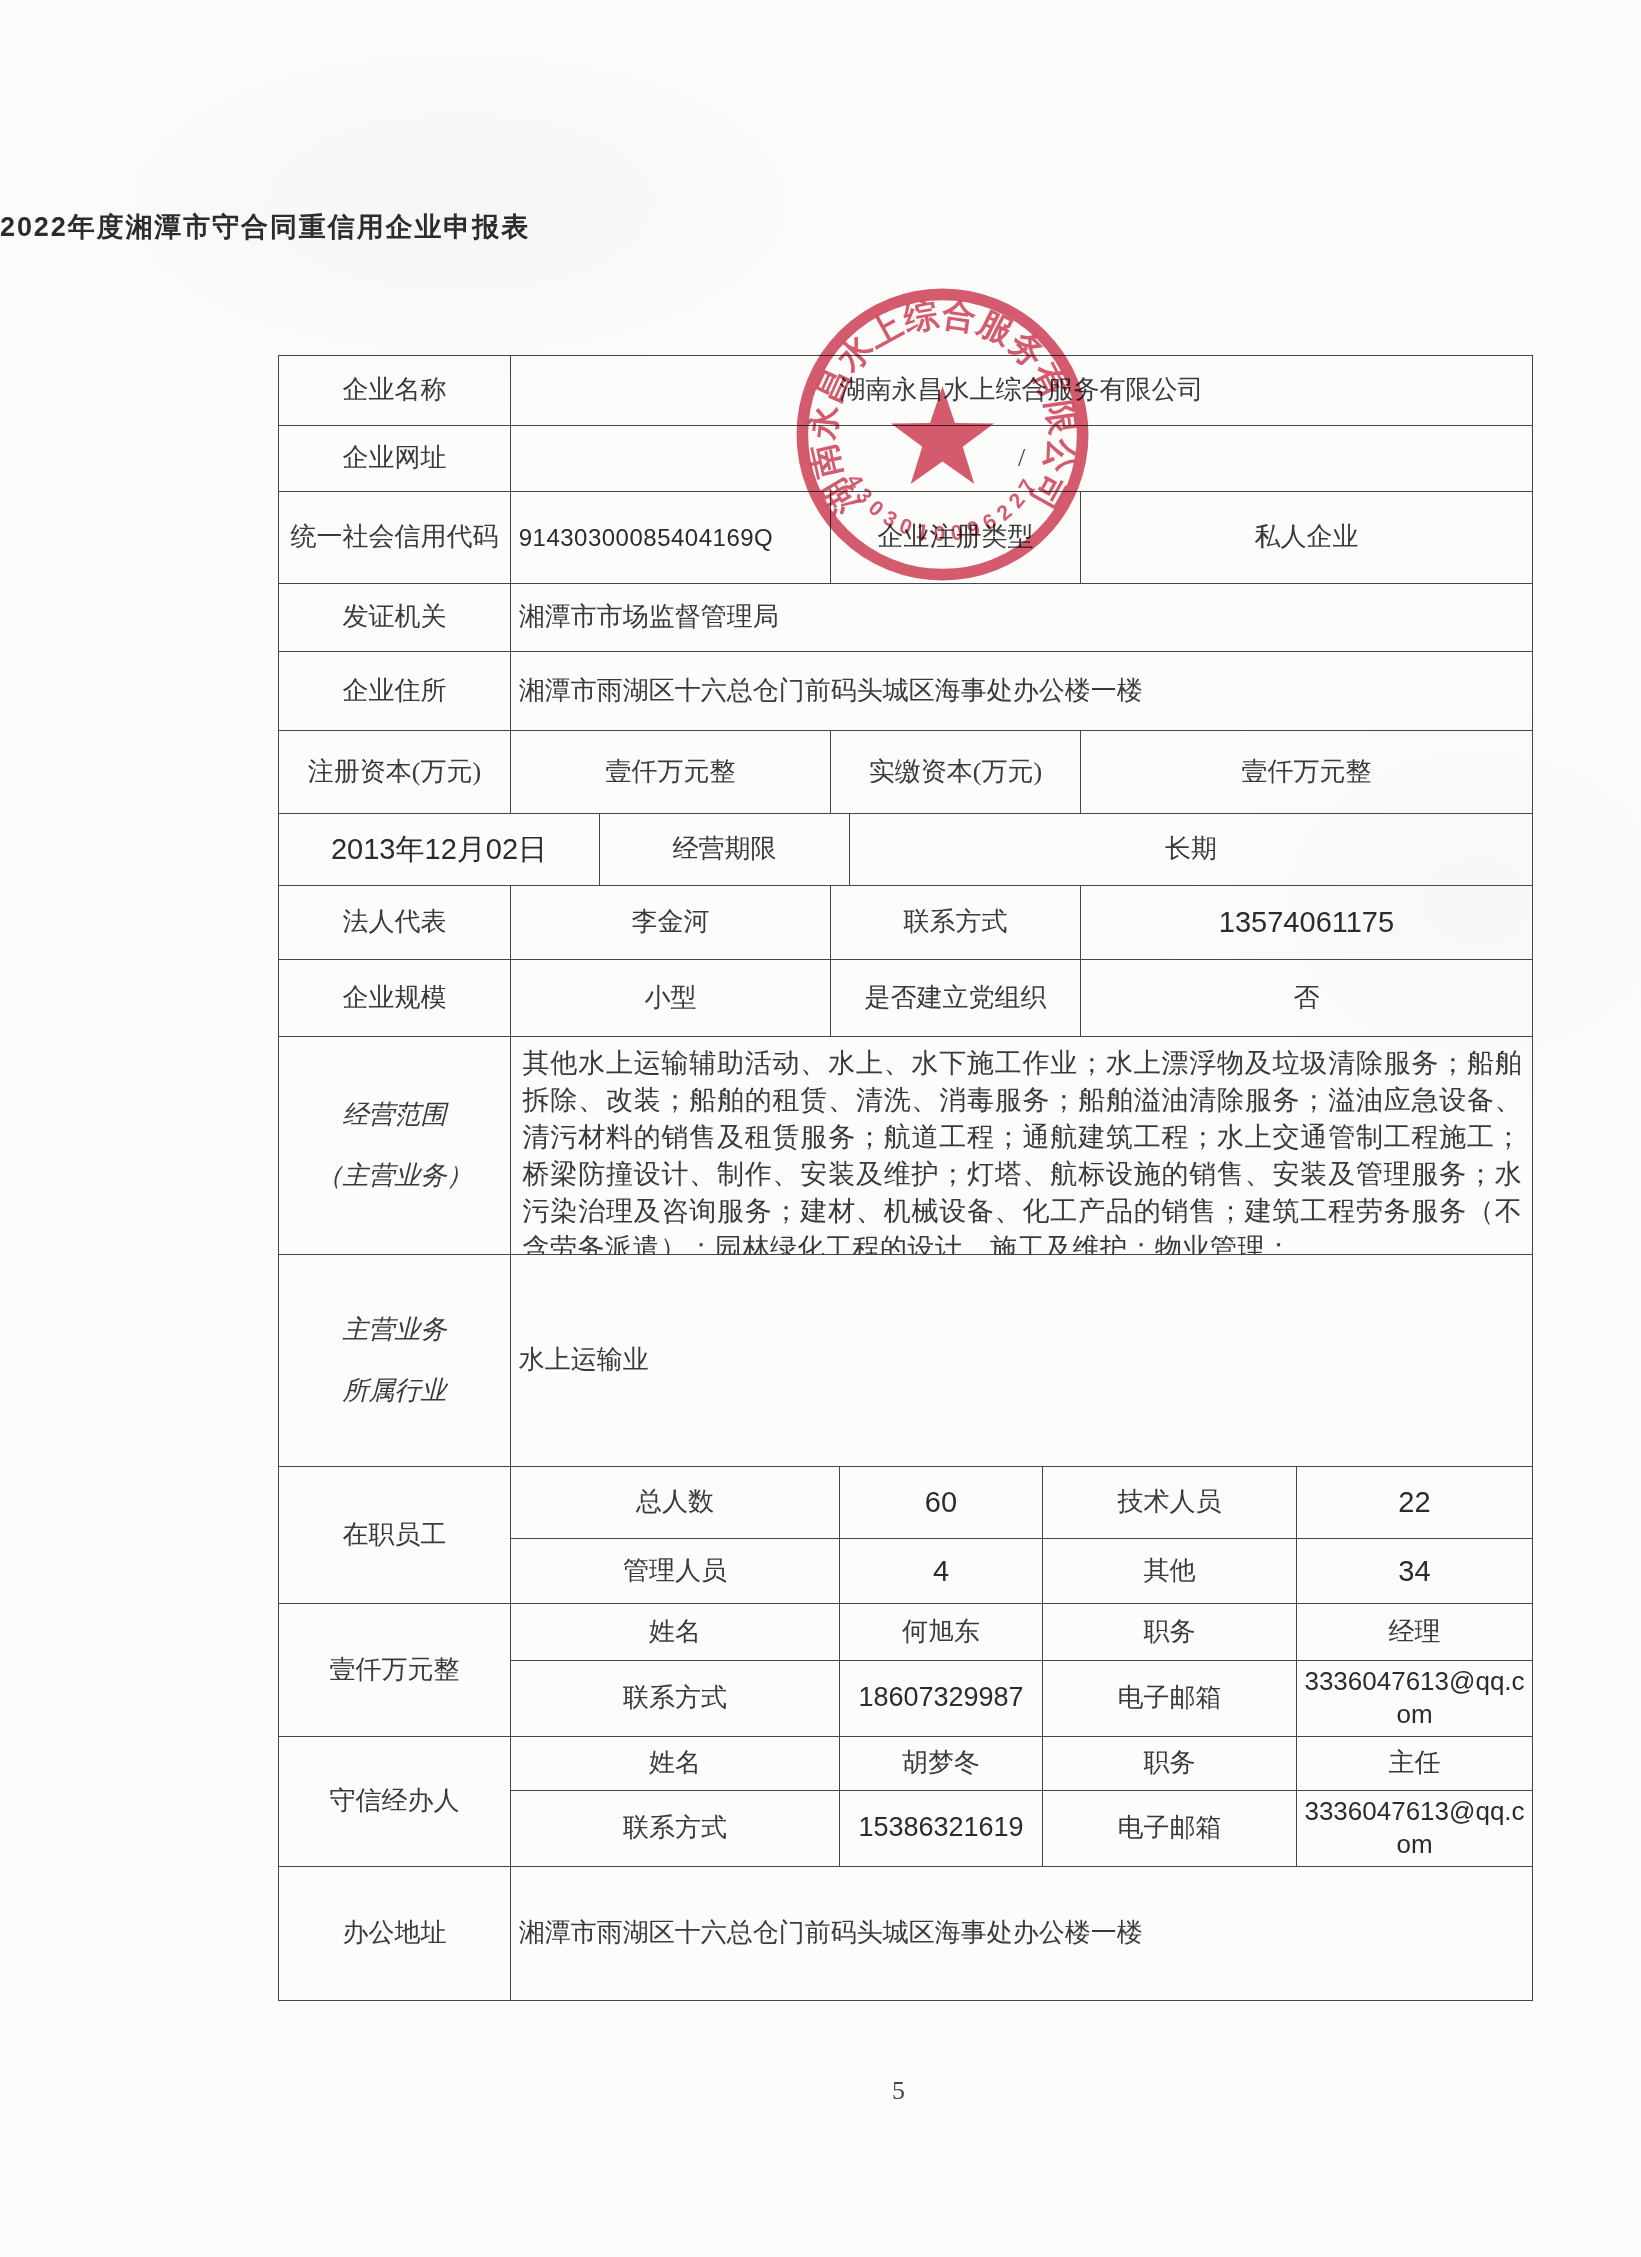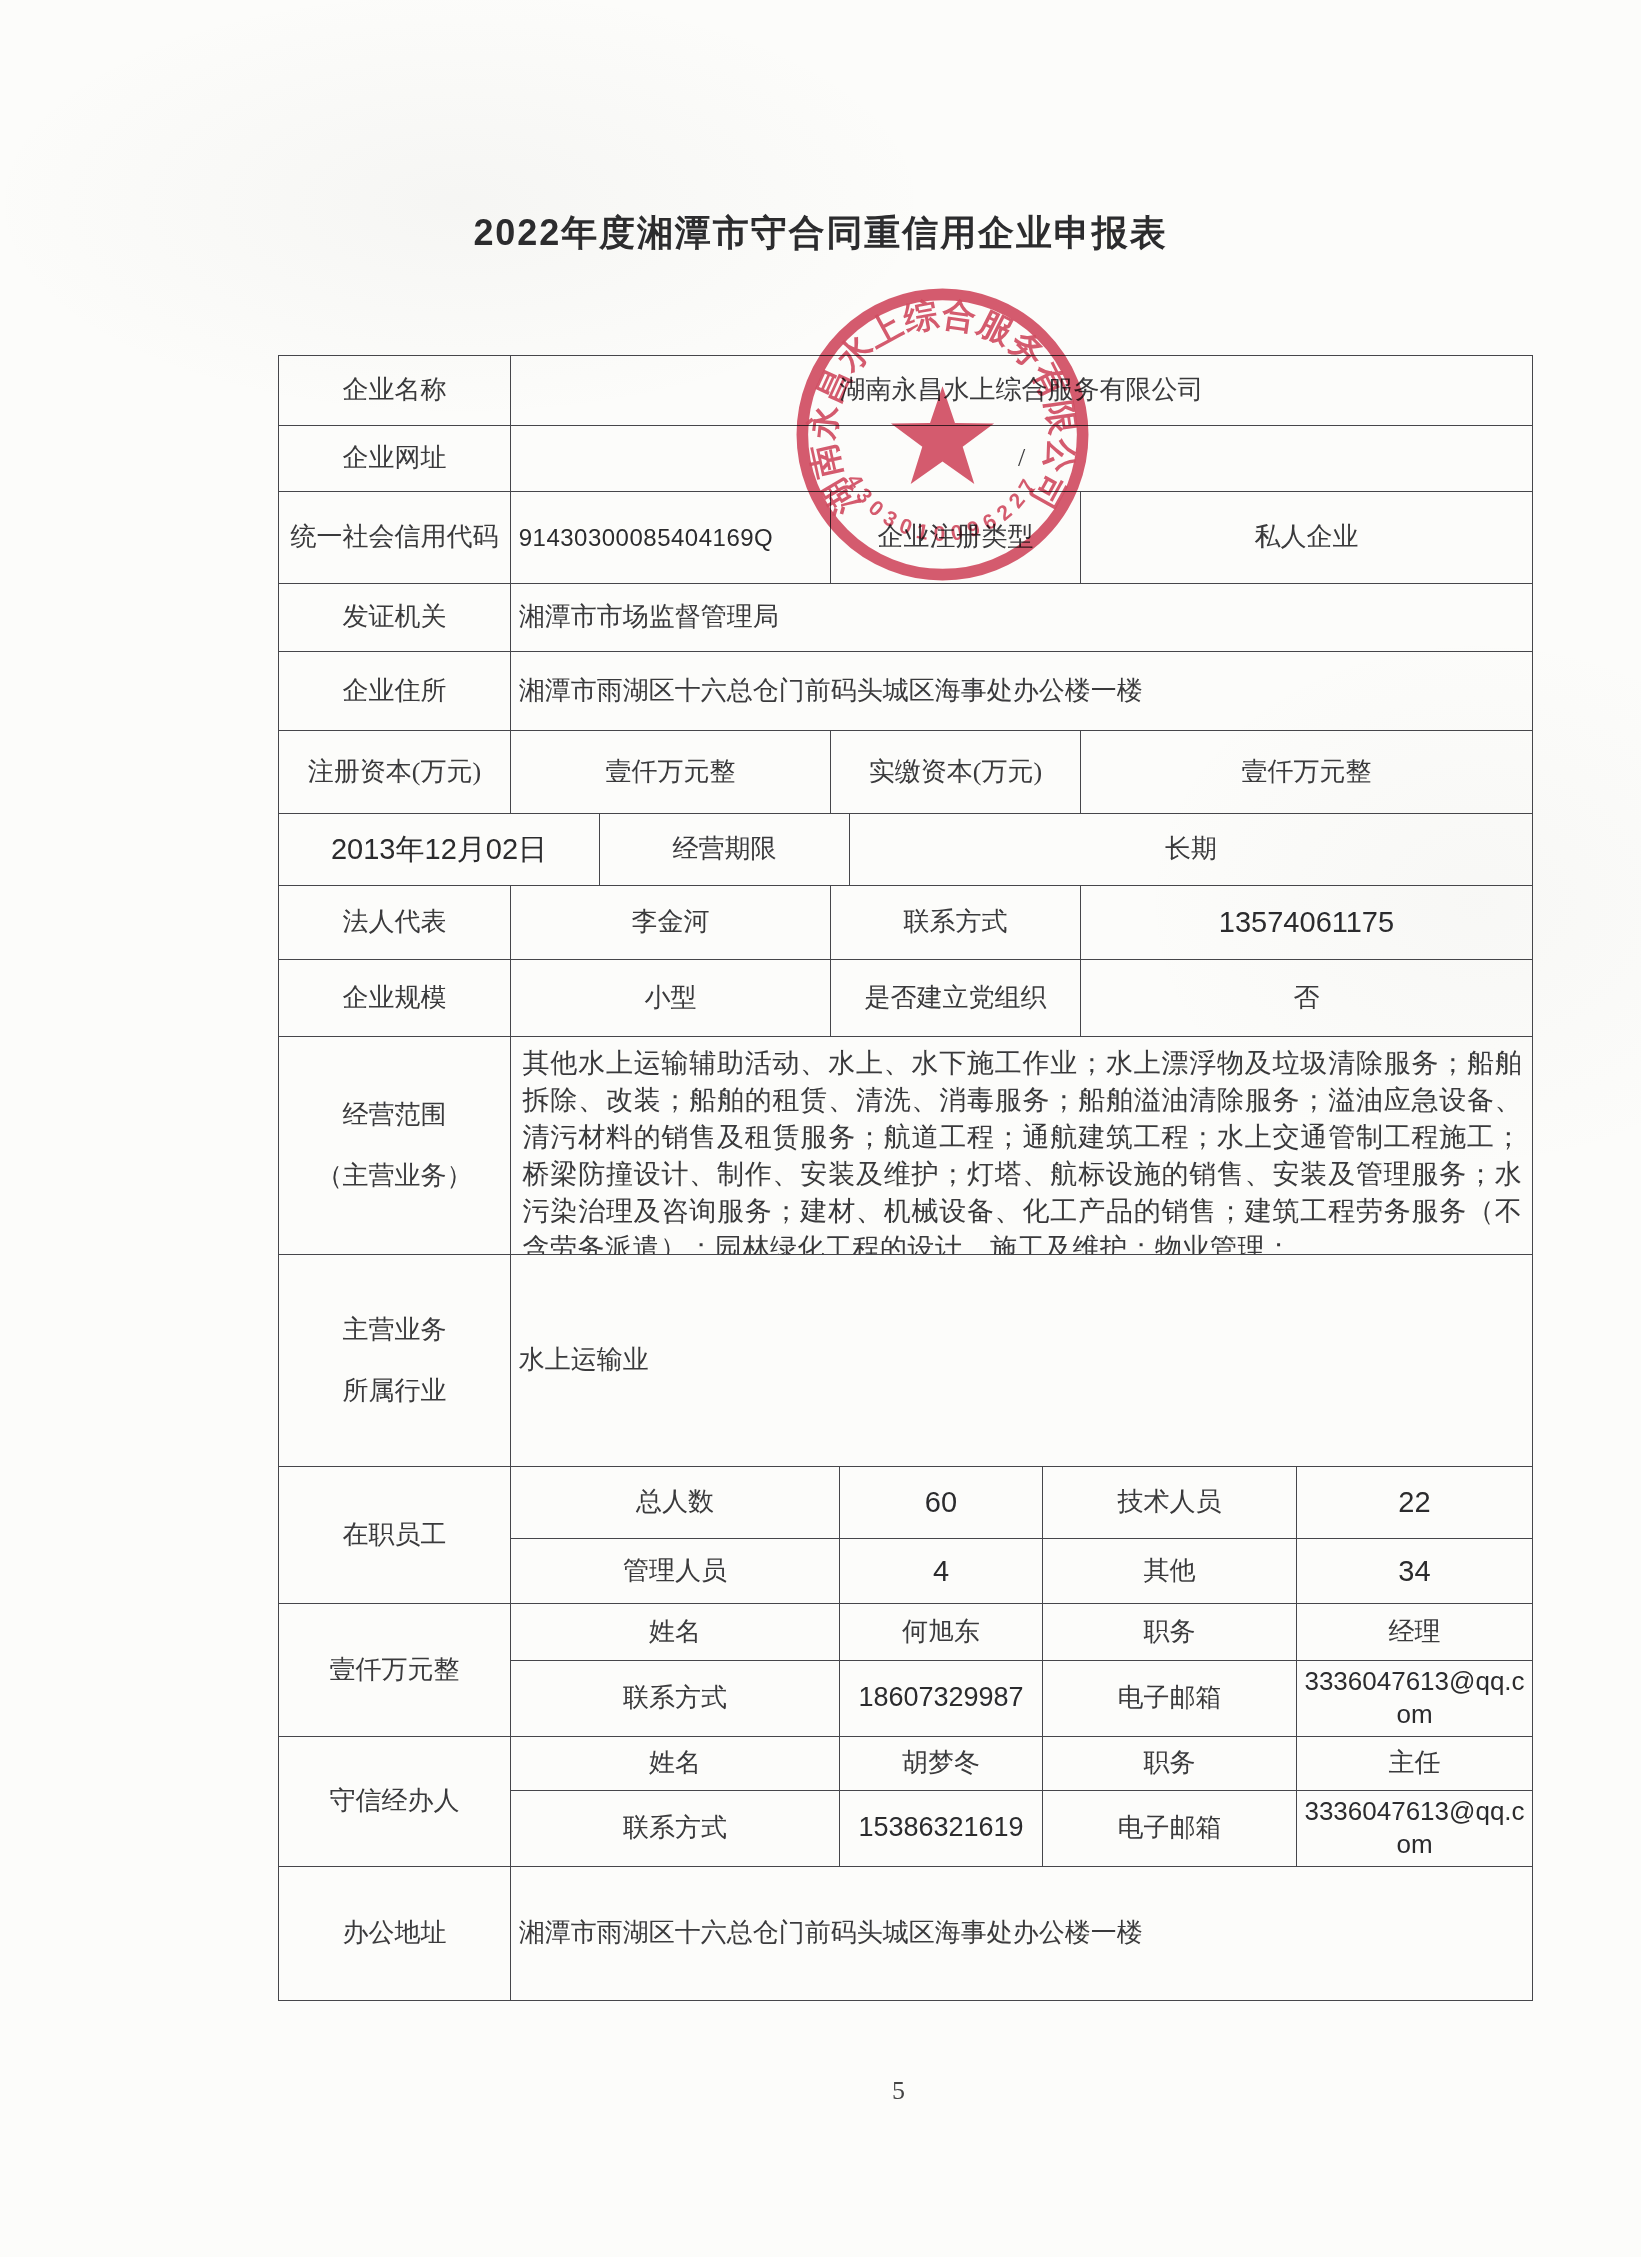--- a/index.html
+++ b/index.html
@@ -7,22 +7,22 @@
     position:relative; width:1641px; height:2257px; overflow:hidden;
     background:
       radial-gradient(ellipse 676px 309px at 28% 9%, rgba(130,130,125,0.05), transparent 70%),
       radial-gradient(ellipse 483px 386px at 90% 40%, rgba(140,140,135,0.04), transparent 70%),
       #fcfcfa;
     font-family:"Liberation Serif", serif;
     color:#333;
   }
   .title{
     position:absolute; top:209px; left:0; width:100%;
-    text-align:center; font-family:"Liberation Sans", sans-serif;
-    font-weight:bold; font-size:36px; letter-spacing:1.9px; color:#2c2c2e;
+    font-family:"Liberation Sans", sans-serif;
+    font-weight:bold; font-size:27px; letter-spacing:1.9px; color:#2c2c2e;
   }
   .form{
     position:absolute; left:278px; top:355px; width:1255px;
     border:1.9px solid #46464a; box-sizing:border-box; background:transparent;
   }
   .row{ display:flex; border-top:1.9px solid #46464a; box-sizing:border-box; }
   .row:first-child{ border-top:none; }
   .cell{
     display:flex; align-items:center; justify-content:center; text-align:center;
     padding:3.9px 7.7px; box-sizing:border-box; border-left:1.9px solid #46464a;
@@ -31,21 +31,21 @@
   .cell:first-child{ border-left:none; }
   .left{ justify-content:flex-start; text-align:left; }
   .c1{ width:231px; } .c2{ width:320px; } .c3{ width:250px; } .c4{ flex:1; }
   .flex1{ flex:1; }
   .g0{ width:231px; } .g1{ width:328px; } .g2{ width:203px; } .g3{ width:254px; } .g4{ flex:1; }
   .cn{ font-family:"Liberation Serif", serif; }
   .num{ font-family:"Liberation Sans", sans-serif; font-size:29px; color:#2b2b2d; }
   .code{ font-family:"Liberation Sans", sans-serif; font-size:24px; color:#2b2b2d; letter-spacing:0.5px; }
   .email{ font-family:"Liberation Sans", sans-serif; font-size:26px; color:#2b2b2d; word-break:break-all; line-height:1.3; padding:3.9px 1.9px; }
   .scope-text{ align-items:flex-start; text-align:justify; font-size:27px; line-height:37px; padding:7.7px 9.7px 7.7px 11.6px; letter-spacing:0.5px; color:#39393b; }
-  .two-line{ flex-direction:column; gap:29px; }
+  .two-line{ flex-direction:column; gap:29px;font-style:italic; }
   .group{ display:flex; border-top:1.9px solid #46464a; box-sizing:border-box; }
   .group-body{ flex:1; display:flex; flex-direction:column; border-left:1.9px solid #46464a; box-sizing:border-box; }
   .subrow{ display:flex; box-sizing:border-box; border-top:1.9px solid #46464a; }
   .subrow:first-child{ border-top:none; }
   .subrow .cell:first-child{ border-left:none; }
   .page-number{
     position:absolute; top:2076px; left:892px; font-size:26px; color:#454545;
     font-family:"Liberation Serif", serif;
   }
   .stamp{

